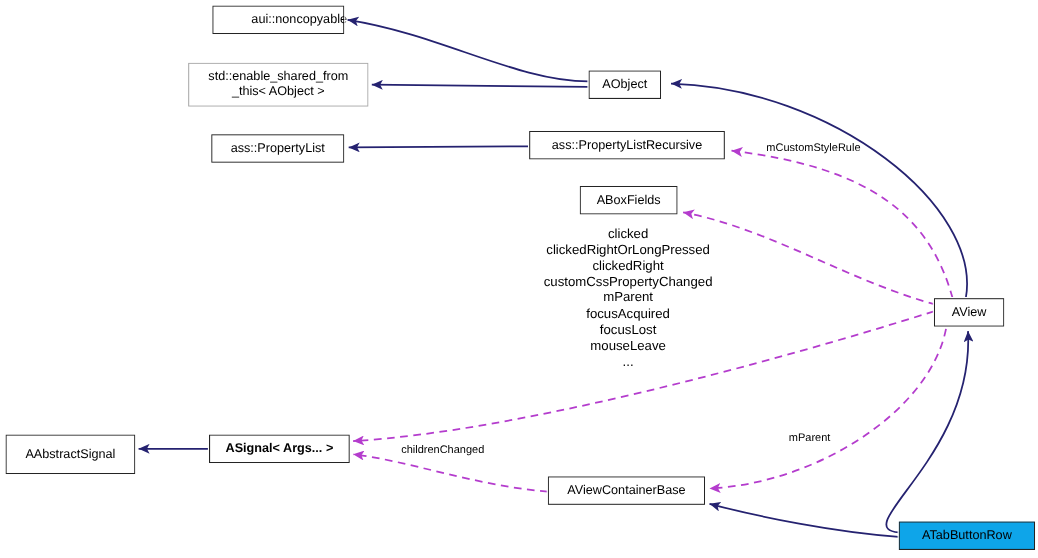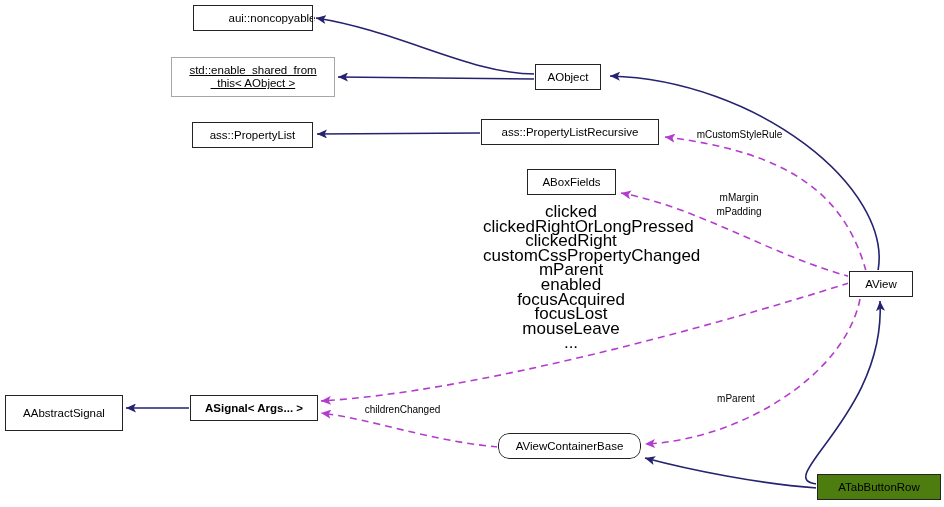--- a/index.html
+++ b/index.html
@@ -38,35 +38,35 @@
     font-size: 11.5px;
     color: #000000;
     line-height: 13px;
     white-space: pre-line;
     z-index: 3;
   }
   .node.faded {
     border-color: #a6a6a6;
   }
   .node.highlight {
-    background: #4d7c0f;
+    background: #0ea5e9;
     border-color: #242424;
   }
   .edge-label {
     position: absolute;
     font-size: 10px;
     color: #000000;
     line-height: 14px;
     white-space: pre-line;
     text-align: center;
     z-index: 2;
   }
   .signal-list {
     position: absolute;
-    font-size: 17px;
+    font-size: 12px;
     color: #000000;
     line-height: 14.6px;
     text-align: center;
     white-space: pre-line;
     z-index: 2;
   }
 </style>
 </head>
 <body>
 
@@ -96,45 +96,43 @@
       <path d="M 866,271 C 845,195 790,152 665,137" marker-end="url(#arrow-usage)"></path>
       <path d="M 851,277 C 770,255 700,208 621,193" marker-end="url(#arrow-usage)"></path>
       <path d="M 849,283 C 700,330 470,392 321,401" marker-end="url(#arrow-usage)"></path>
       <path d="M 498,447 C 430,441 372,419 321,413" marker-end="url(#arrow-usage)"></path>
       <path d="M 860,299 C 845,375 740,440 645,444" marker-end="url(#arrow-usage)"></path>
     </g>
   </svg>
 
   <div class="node" style="left:193px;top:5px;width:120px;height:26px;padding-left:38px;">aui::noncopyable</div>
 
-  <div class="node faded" style="left:171px;top:57px;width:164px;height:40px;text-decoration:underline;">std::enable_shared_from
+  <div class="node faded" style="left:171px;top:57px;width:164px;height:40px;">std::enable_shared_from
 _this&lt; AObject &gt;</div>
 
   <div class="node" style="left:192px;top:122px;width:121px;height:26px;">ass::PropertyList</div>
 
   <div class="node" style="left:535px;top:64px;width:66px;height:26px;">AObject</div>
 
   <div class="node" style="left:481px;top:119px;width:178px;height:26px;">ass::PropertyListRecursive</div>
 
   <div class="node" style="left:527px;top:169px;width:89px;height:26px;">ABoxFields</div>
 
   <div class="node" style="left:849px;top:271px;width:64px;height:26px;">AView</div>
 
   <div class="node" style="left:5px;top:395px;width:118px;height:36px;">AAbstractSignal</div>
 
   <div class="node" style="left:190px;top:395px;width:128px;height:26px;font-weight:bold;">ASignal&lt; Args... &gt;</div>
 
-  <div class="node" style="left:498px;top:433px;width:143px;height:26px;border-radius:11px;">AViewContainerBase</div>
+  <div class="node" style="left:498px;top:433px;width:143px;height:26px;">AViewContainerBase</div>
 
   <div class="node highlight" style="left:817px;top:474px;width:124px;height:26px;">ATabButtonRow</div>
 
   <div class="edge-label" style="left:677px;top:128px;width:125px;">mCustomStyleRule</div>
 
-  <div class="edge-label" style="left:703px;top:191px;width:72px;">mMargin
-mPadding</div>
 
   <div class="edge-label" style="left:345px;top:403px;width:115px;">childrenChanged</div>
 
   <div class="edge-label" style="left:707px;top:392px;width:58px;">mParent</div>
 
-  <div class="signal-list" style="left:483px;top:205px;width:176px;"><div>clicked</div><div>clickedRightOrLongPressed</div><div>clickedRight</div><div>customCssPropertyChanged</div><div>mParent</div><div>enabled</div><div>focusAcquired</div><div>focusLost</div><div>mouseLeave</div><div>...</div></div>
+  <div class="signal-list" style="left:483px;top:205px;width:176px;"><div>clicked</div><div>clickedRightOrLongPressed</div><div>clickedRight</div><div>customCssPropertyChanged</div><div>mParent</div><div>focusAcquired</div><div>focusLost</div><div>mouseLeave</div><div>...</div></div>
 
 </div>
 
 </body></html>

